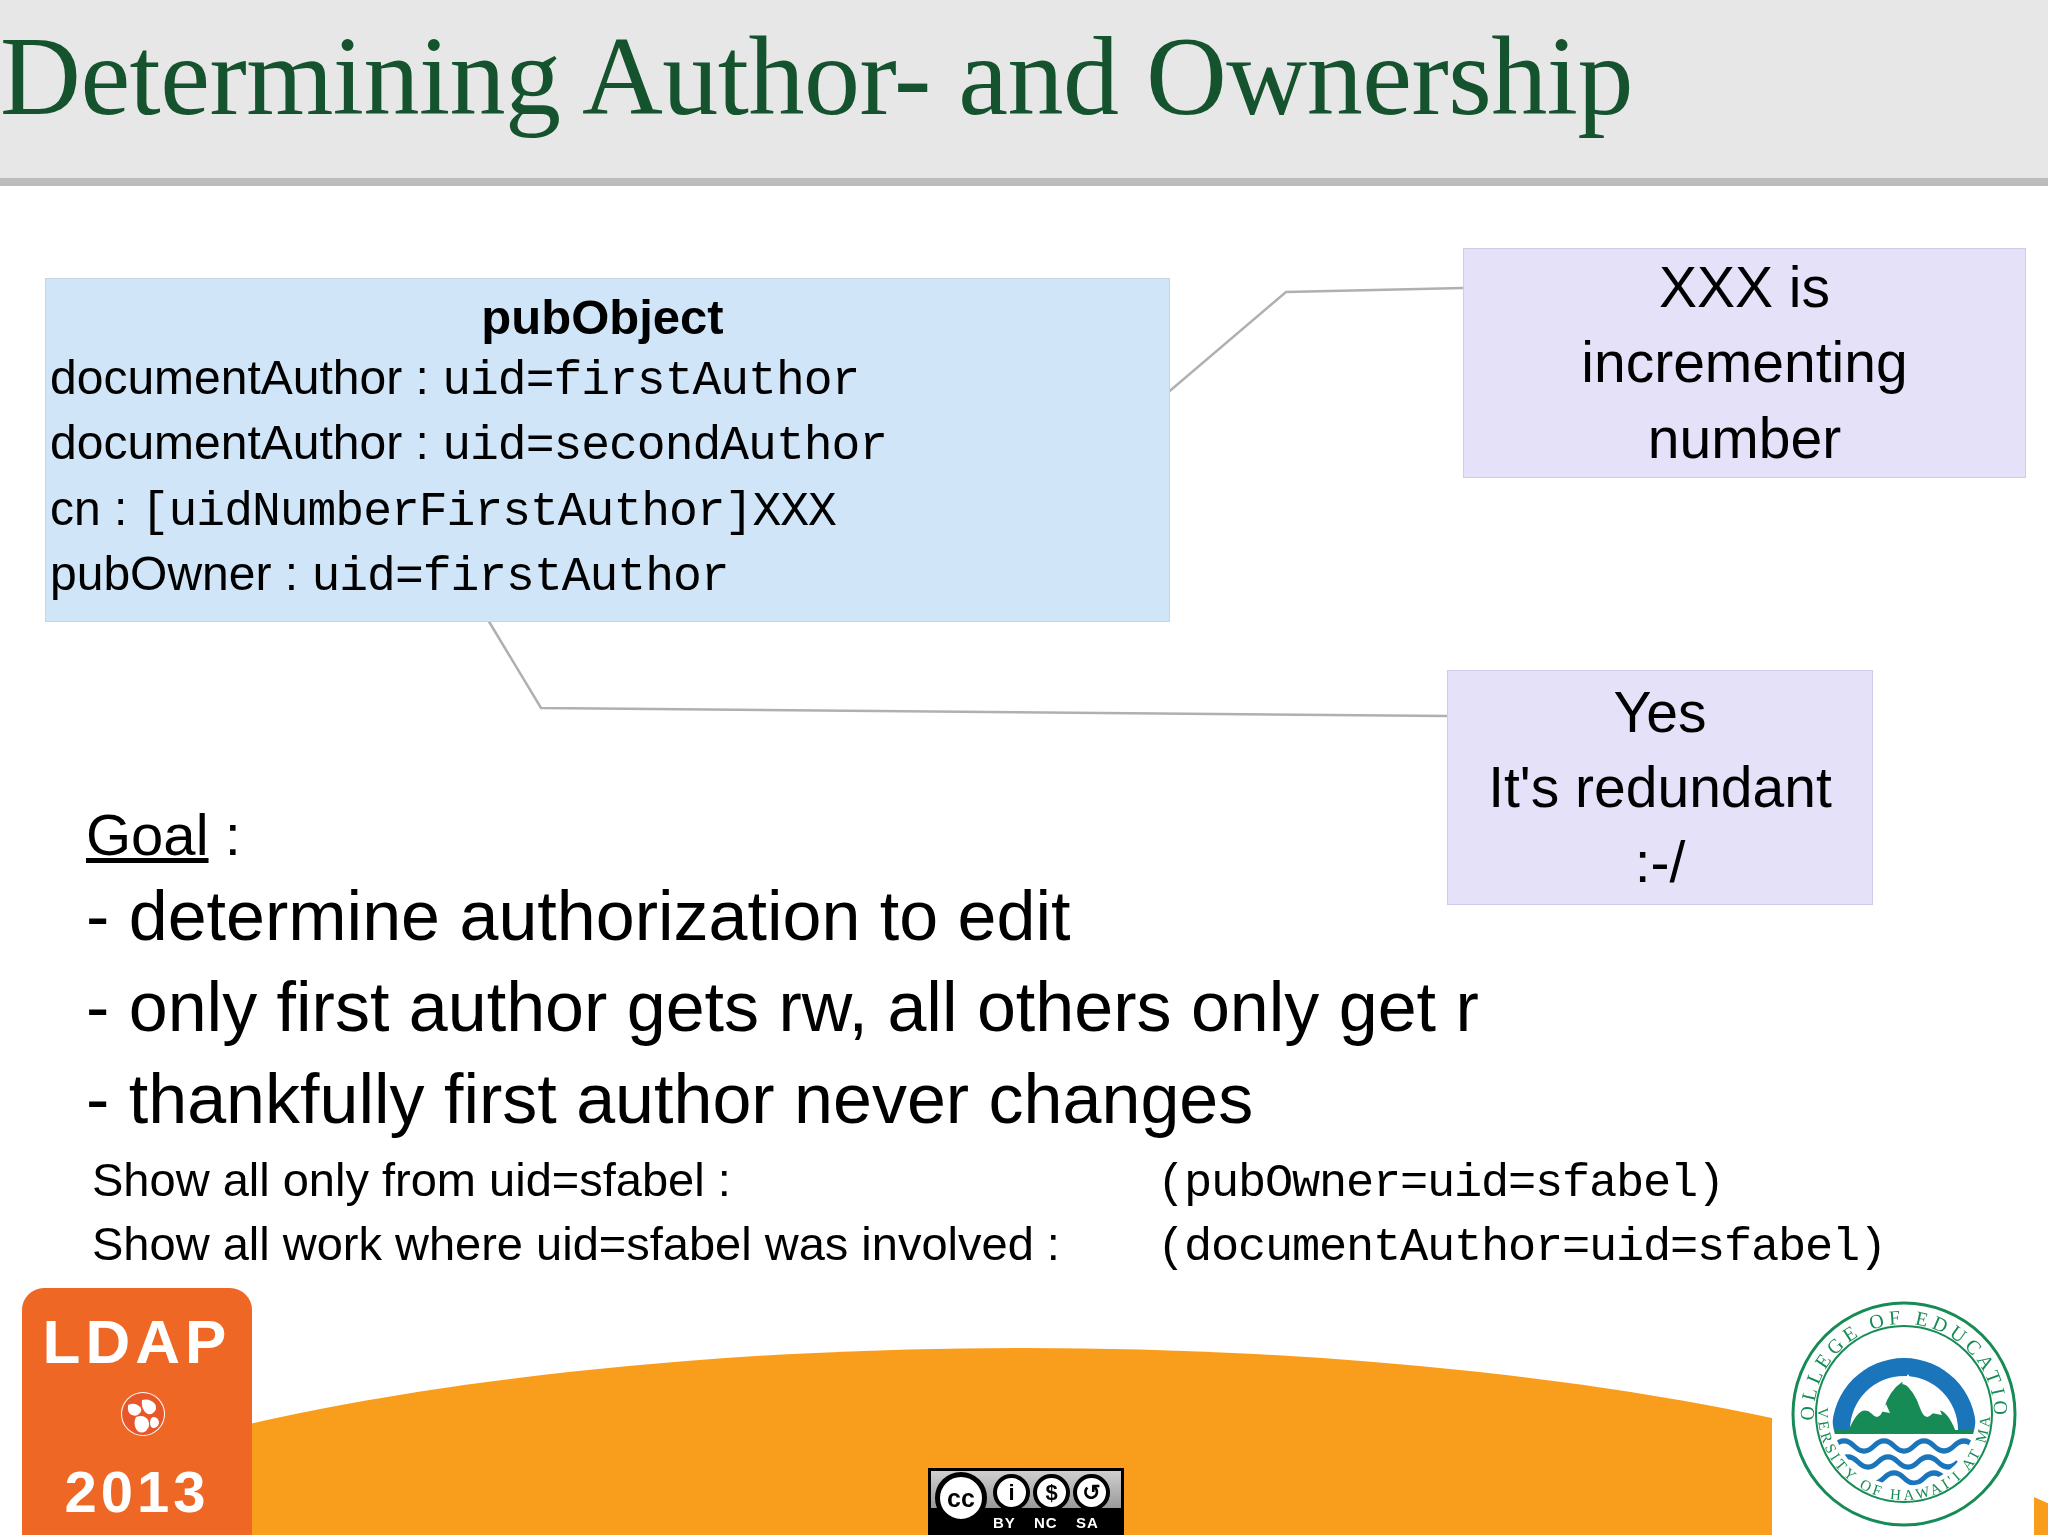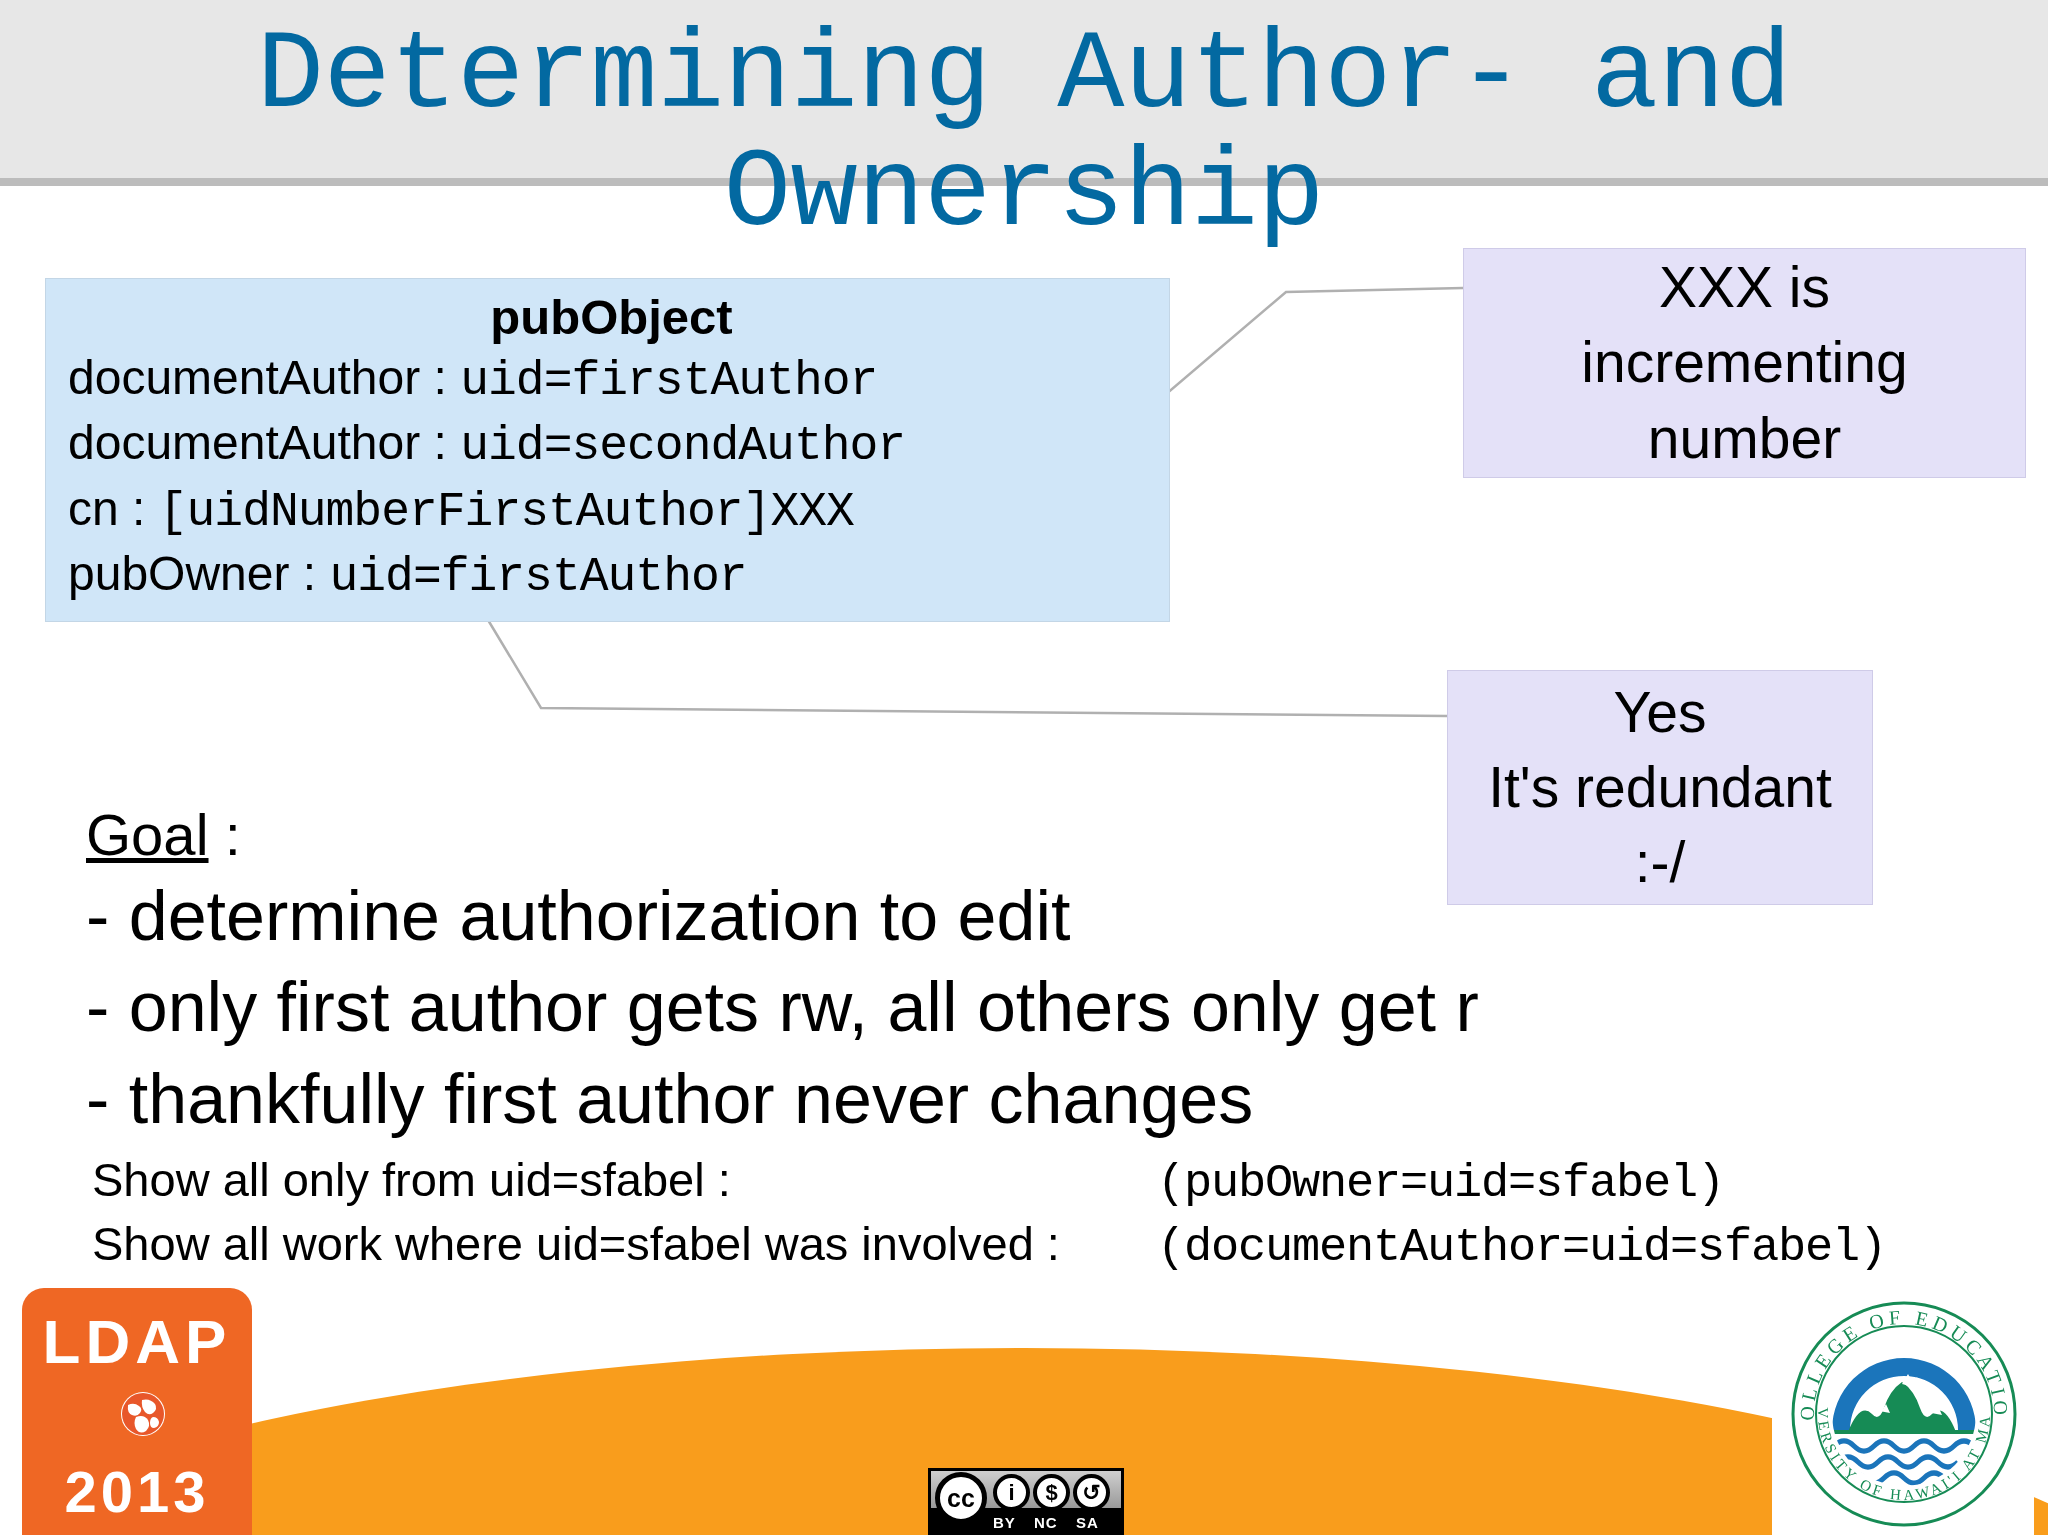--- a/index.html
+++ b/index.html
@@ -25,40 +25,39 @@
     width: 2048px;
     height: 186px;
     background: #e7e7e7;
     border-bottom: 8px solid #bcbcbc;
     box-sizing: border-box;
   }
   #slide-title {
     position: absolute;
     left: 0; right: 0;
     top: 18px;
-    text-align: center;
-    font-family: Liberation Mono, monospace;
+    font-family: Liberation Serif, serif;
     font-size: 112px;
     line-height: 1.05;
     font-weight: 400;
-    color: #0369a1;
+    color: #14532d;
     letter-spacing: -0.5px;
   }
 
   
   #pubobject-box {
     position: absolute;
     left: 45px;
     top: 278px;
     width: 1125px;
     height: 344px;
     background: #d0e6f8;
     border: 1px solid #c3d6e6;
     box-sizing: border-box;
-    padding: 10px 14px 0 22px;
+    padding: 10px 14px 0 4px;
   }
   #pubobject-heading {
     text-align: center;
     font-size: 49px;
     font-weight: bold;
     color: #000;
     line-height: 1.18;
     font-family: "Liberation Sans", sans-serif;
   }
   .attr-row {

